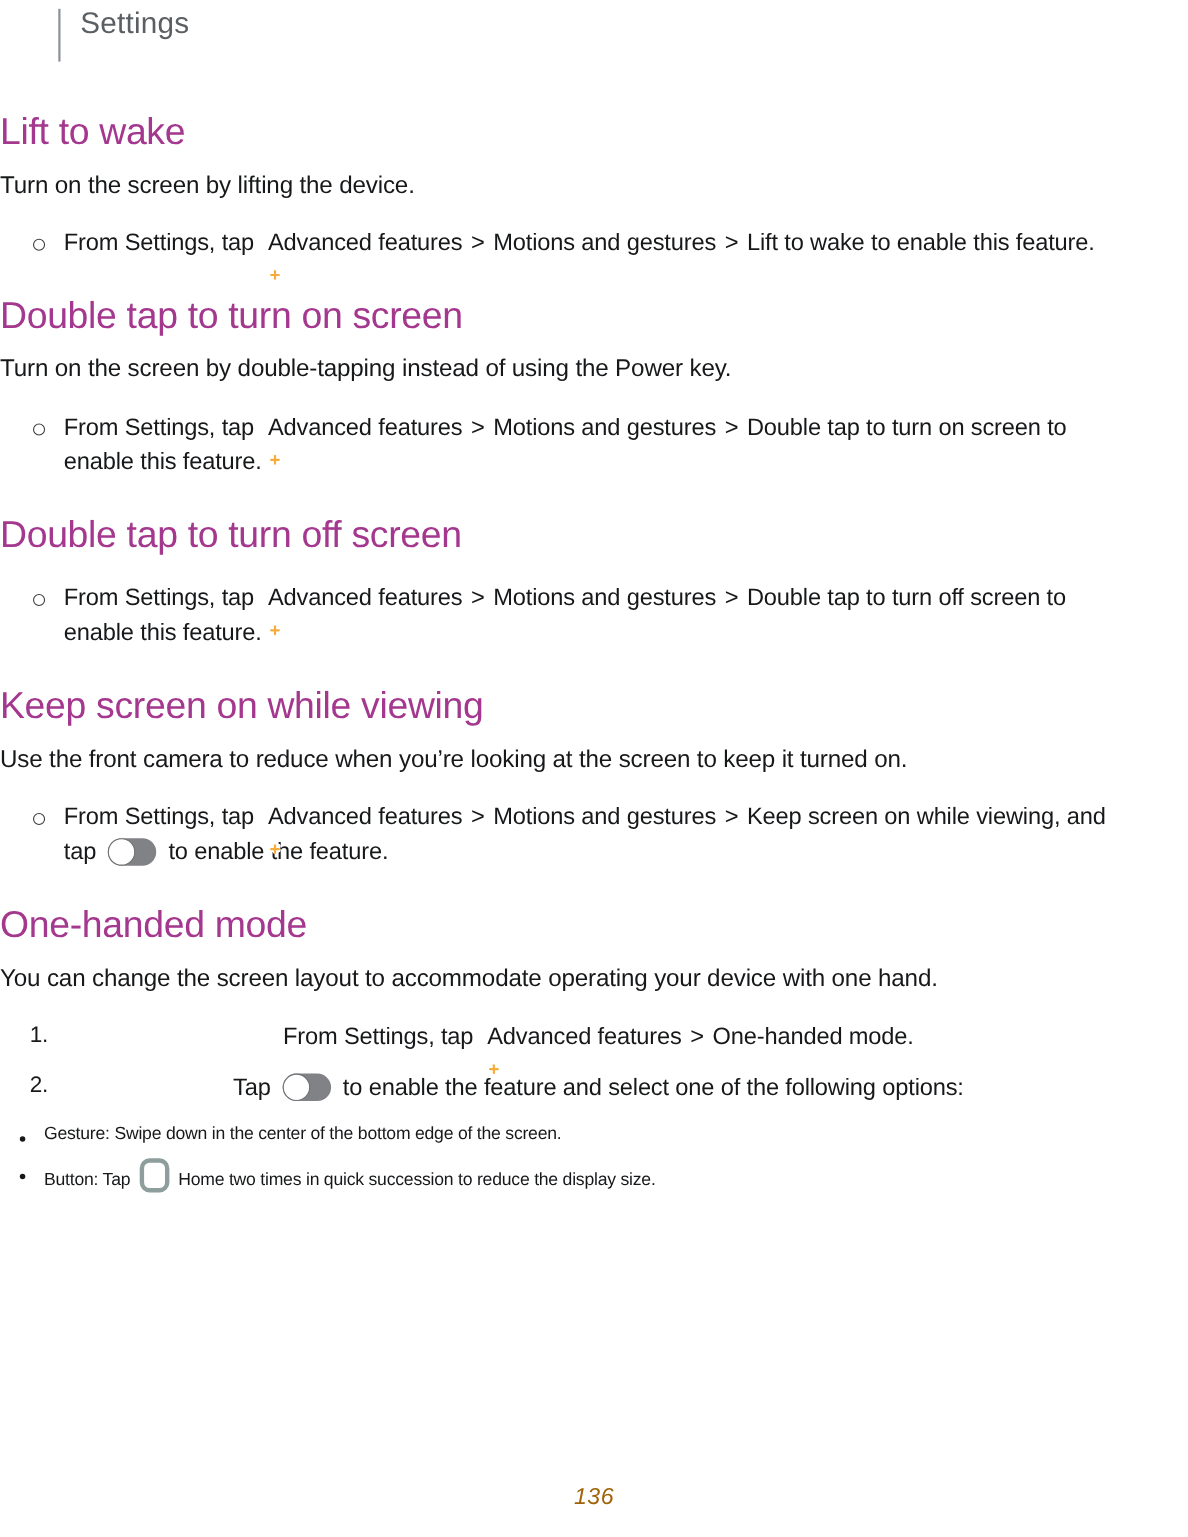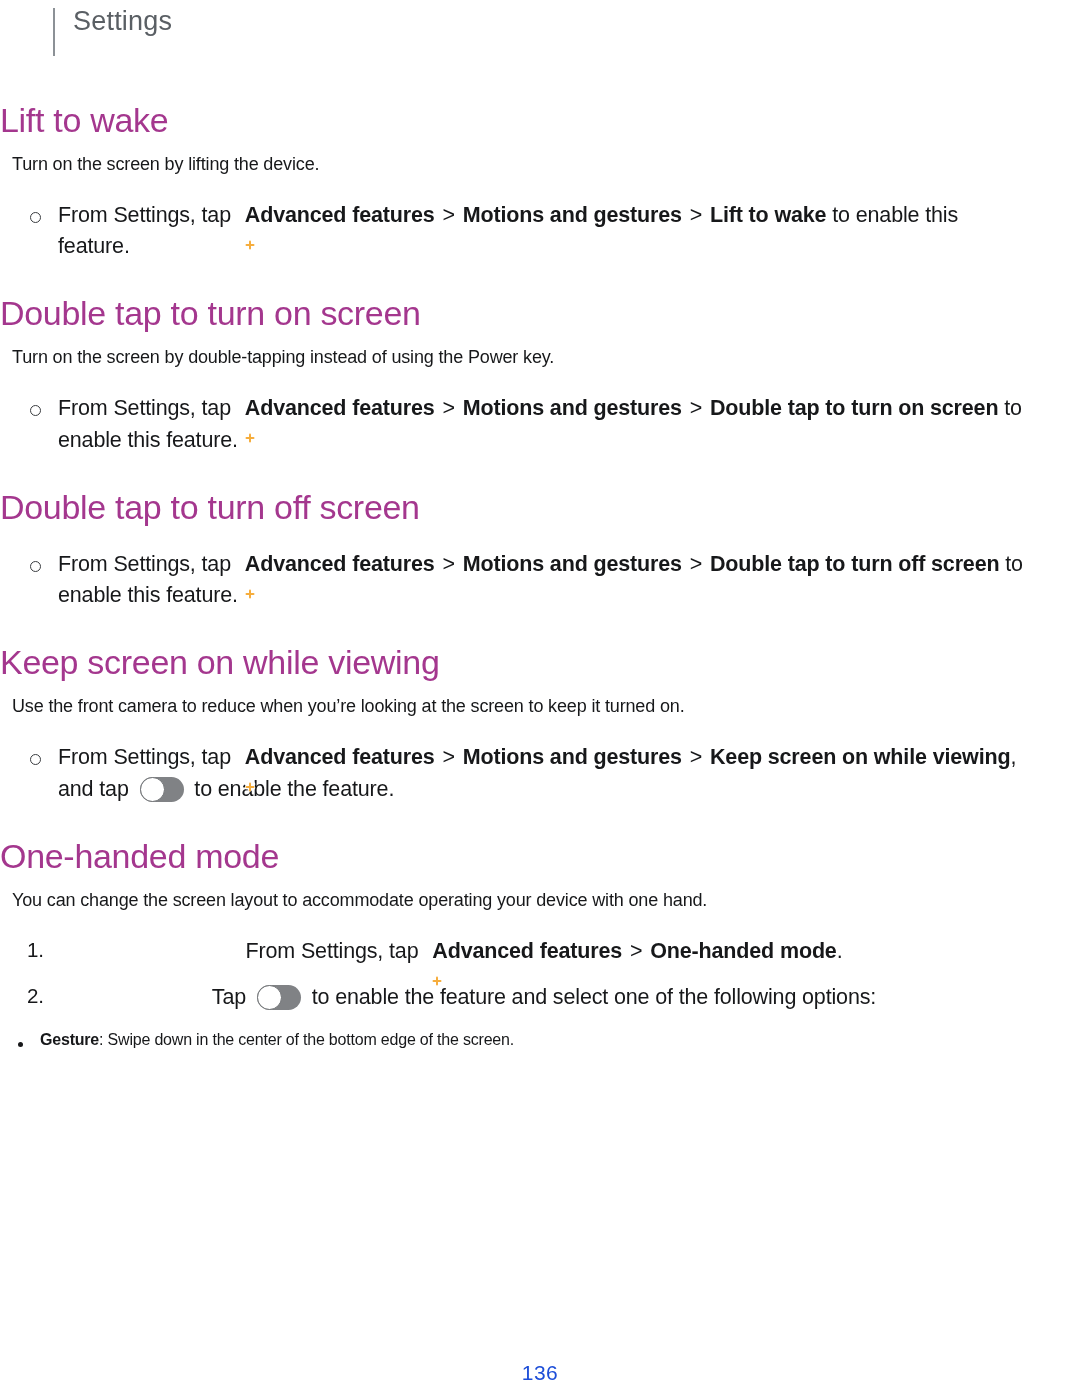--- a/index.html
+++ b/index.html
@@ -58,23 +58,23 @@
     font-size: 34px;
     font-weight: 400;
     letter-spacing: -0.3px;
     margin: 0 0 12px 0;
     line-height: 1.18;
   }
   .section + .section { margin-top: 30px; }
   .section:first-child { margin-top: 0; }
 
   p.body-text {
-    font-size: 18px;
+    font-size: 22px;
     line-height: 1.42;
-    margin: 12px;
+    margin: 0;
     color: #17181a;
     letter-spacing: -0.15px;
   }
 
   
   ul.hollow-list {
     list-style: none;
     margin: 22px 0 0 0;
     padding: 0;
   }
@@ -140,21 +140,21 @@
     content: "";
     position: absolute;
     left: 18px;
     top: 14px;
     width: 5px;
     height: 5px;
     border-radius: 50%;
     background: #17181a;
   }
 
-  b, strong { font-weight: 700; }
+  b, strong { font-weight: 400; }
   .chev { font-weight: 400; padding: 0 2px; }
 
   
   .icon-inline {
     display: inline-block;
     vertical-align: -7px;
     margin: 0 4px;
   }
   .adv-icon {
     width: 30px;
@@ -195,25 +195,26 @@
     display: inline-block;
     vertical-align: -7px;
     margin: 0 4px;
   }
 
   
   .page-number {
     position: absolute;
     left: 0;
     right: 0;
-    bottom: 20px;
+    bottom: 32px;
     text-align: center;
     font-size: 21px;
-    color: #1d4ed8;
+    color: #a16207;
     letter-spacing: 0.5px;
+    font-style: italic;
   }
 </style>
 </head>
 <body>
 
 <div class="page">
 
   <div class="doc-header">
     <div class="header-rule"></div>
     <div class="header-title">Settings</div>
@@ -274,20 +275,21 @@
       <ol class="num-list">
         <li><span>From Settings, tap</span><span class="icon-inline"><span class="adv-icon"><svg width="22" height="22" viewBox="0 0 22 22">
                   <path fill="#ffffff" d="M11 1.6a2.1 2.1 0 0 1 2.02 1.53l.12.43h1.03a2.1 2.1 0 0 1 1.48 3.59l-.33.33.33.33a2.1 2.1 0 0 1-1.48 3.59h-1.03l-.12.43A2.1 2.1 0 0 1 11 12.9a2.1 2.1 0 0 1-2.02-1.53l-.12-.43H7.83A2.1 2.1 0 0 1 6.35 7.8l.33-.33-.33-.33a2.1 2.1 0 0 1 1.48-3.59h1.03l.12-.43A2.1 2.1 0 0 1 11 1.6z" transform="translate(0 3.5)"></path>
                   <rect x="10" y="7.5" width="2" height="9" rx="1" fill="#f6ad3c"></rect>
                   <rect x="6.5" y="11" width="9" height="2" rx="1" fill="#f6ad3c"></rect>
                 </svg></span></span> <b>Advanced features</b> <span class="chev">&gt;</span> <b>One-handed mode</b><span>.</span></li>
         <li><span>Tap</span> <span class="toggle-icon"><span class="knob"></span></span> <span>to enable the feature and select one of the following options:</span></li>
       </ol>
       <ul class="dot-list">
         <li><b>Gesture</b><span>: Swipe down in the center of the bottom edge of the screen.</span></li>
+        <li><b>Button</b><span>: Tap</span> <span class="home-icon"></span> <b>Home</b> <span>two times in quick succession to reduce the display size.</span></li>
       </ul>
     </div>
 
   </div>
 
   <div class="page-number">136</div>
 
 </div>
 
 </body></html>

